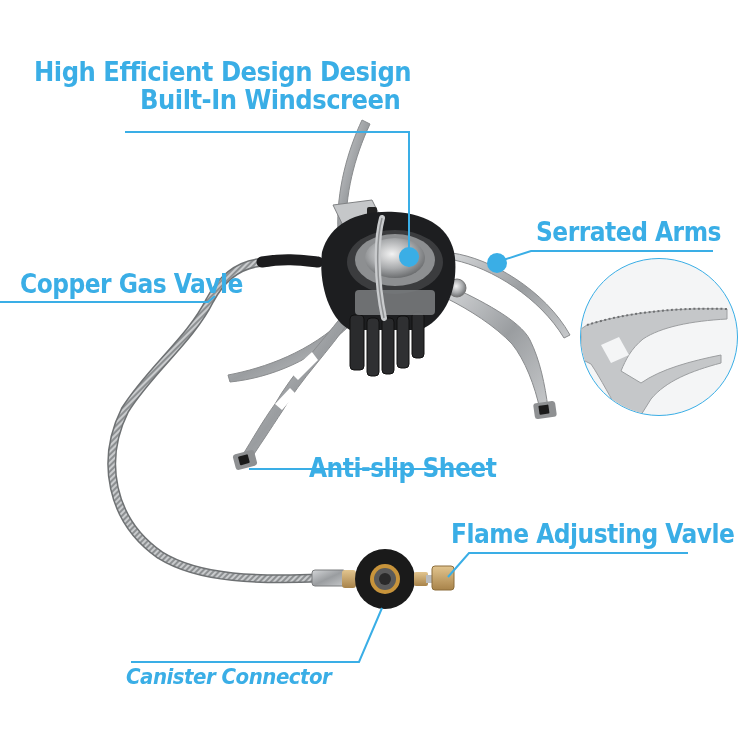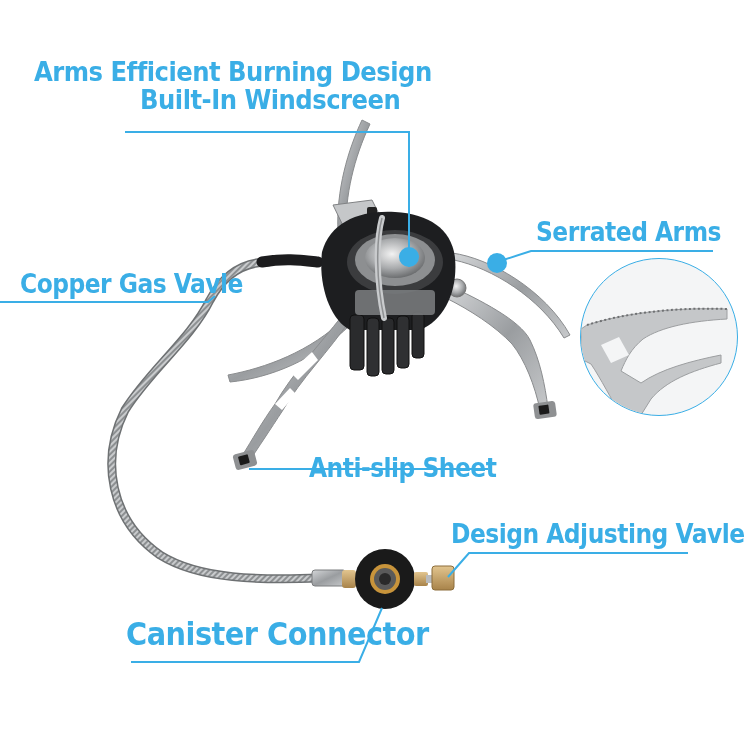--- a/index.html
+++ b/index.html
@@ -130,19 +130,19 @@
 </svg>
 
 <div class="zoom-circle">
   <svg width="156" height="156" viewBox="0 0 156 156">
     <path d="M6,66 C40,55 90,48 146,50 L146,60 C110,62 80,68 62,80 C50,90 45,100 40,112 L60,124 C80,110 110,102 140,96 L140,104 C110,112 85,122 70,140 L60,156 L40,156 C30,140 20,120 10,105 L0,100 L0,70 Z" fill="#c5c7c9" stroke="#9c9ea0" stroke-width="1"></path>
     <path d="M20,86 L38,78 L48,96 L30,104 Z" fill="#f4f5f6"></path>
     <path d="M6,66 C40,55 90,48 146,50" fill="none" stroke="#6f7173" stroke-width="2" stroke-dasharray="2 2.5"></path>
   </svg>
 </div>
 
-<div class="label right" style="left:34px; top:56px; width:362px; font-size:27px; line-height:32px;">Arms Efficient Burning Design</div>
+<div class="label right" style="left:34px; top:56px; width:362px; font-size:27px; line-height:32px;">High Efficient Design Design</div>
 <div class="label right" style="left:140px; top:84px; width:256px; font-size:27px; line-height:32px;">Built-In Windscreen</div>
 <div class="label" style="left:536px; top:216px; font-size:26px; line-height:32px;">Serrated Arms</div>
 <div class="label" style="left:20px; top:268px; font-size:26px; line-height:32px;">Copper Gas Vavle</div>
 <div class="label" style="left:309px; top:452px; font-size:26px; line-height:32px;">Anti-slip Sheet</div>
-<div class="label" style="left:451px; top:518px; font-size:26px; line-height:32px;">Design Adjusting Vavle</div>
-<div class="label" style="left:126px; top:618px; font-size:32px; line-height:32px;">Canister Connector</div>
+<div class="label" style="left:451px; top:518px; font-size:26px; line-height:32px;">Flame Adjusting Vavle</div>
+<div class="label" style="left:126px; top:661px; font-size:22px; line-height:32px;font-style:italic;">Canister Connector</div>
 
 </body></html>

